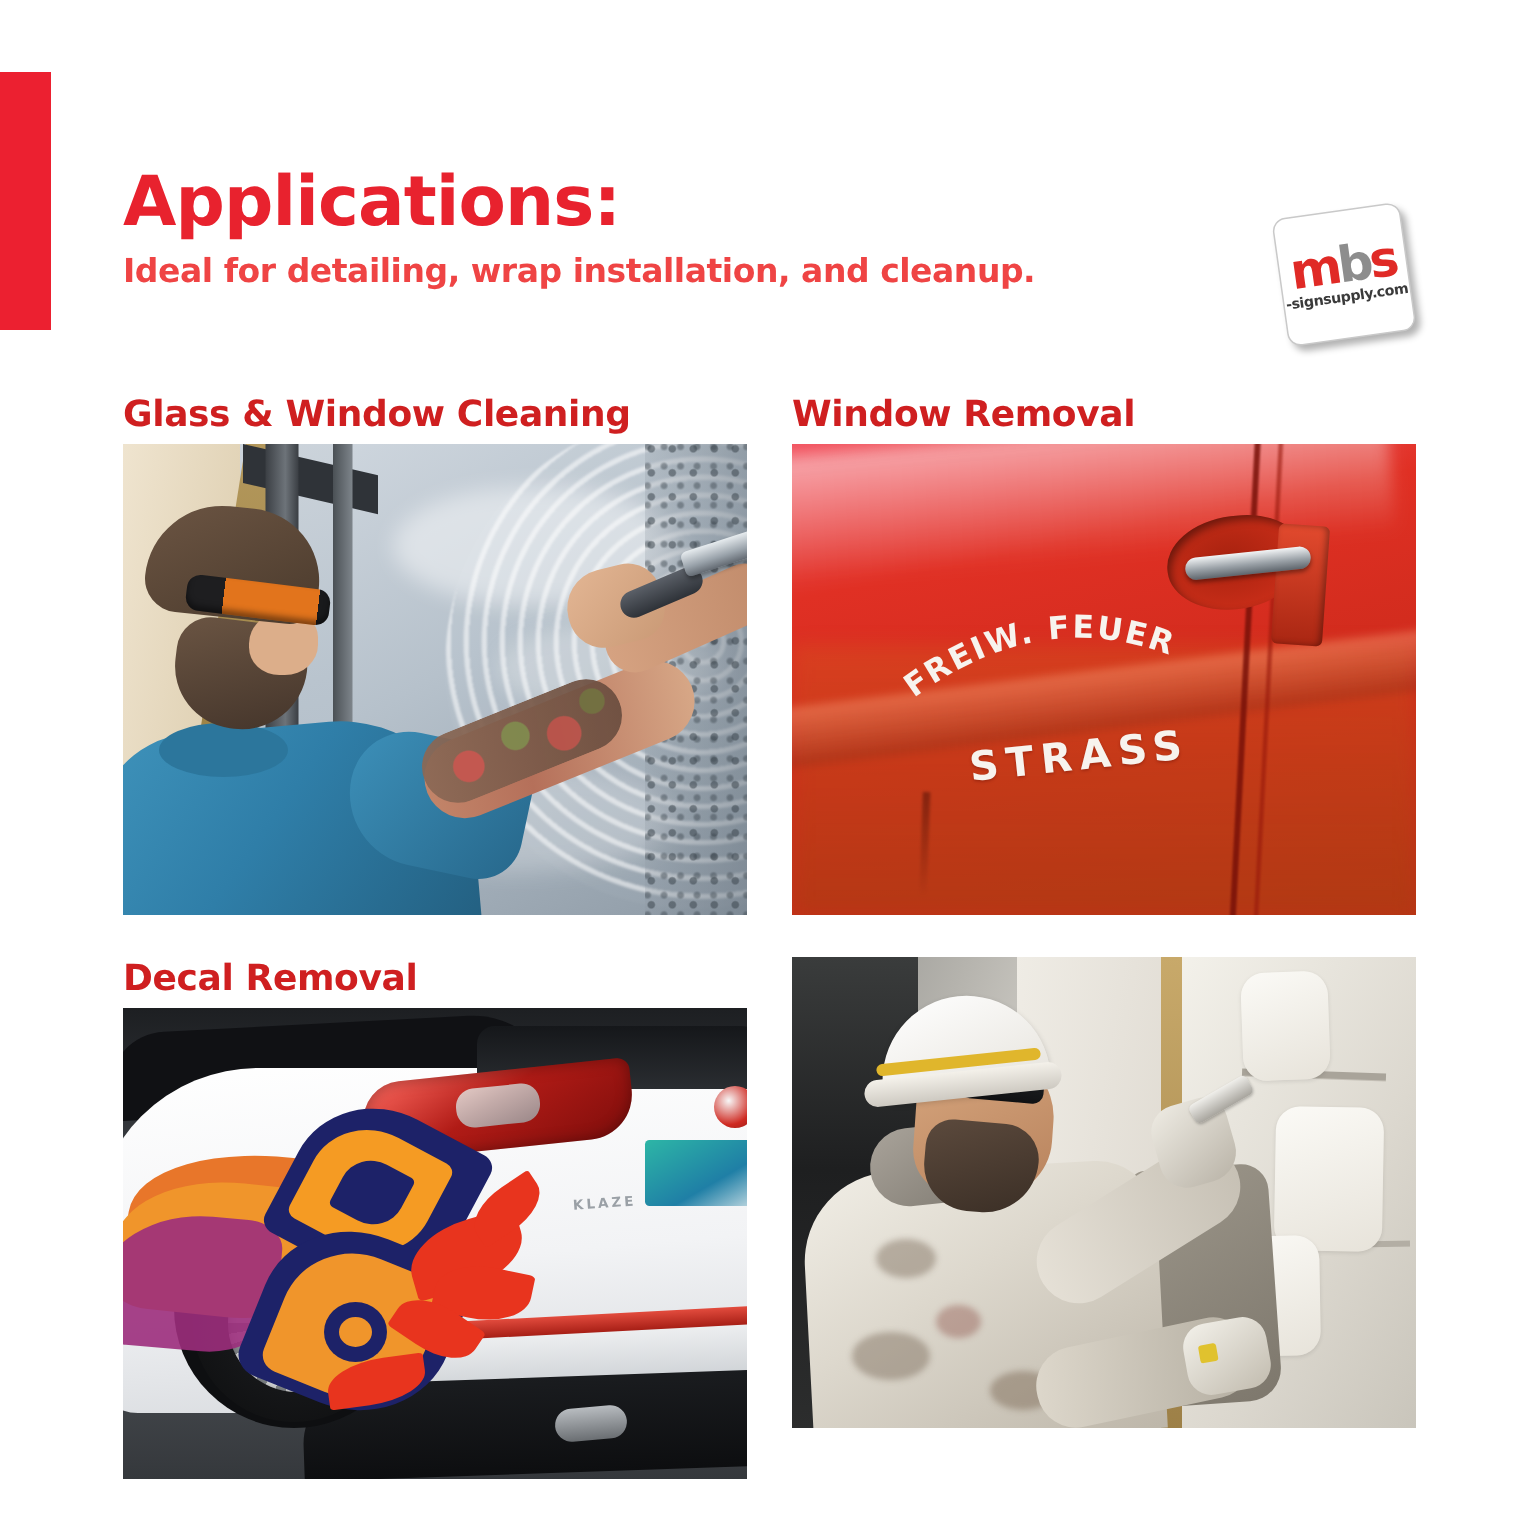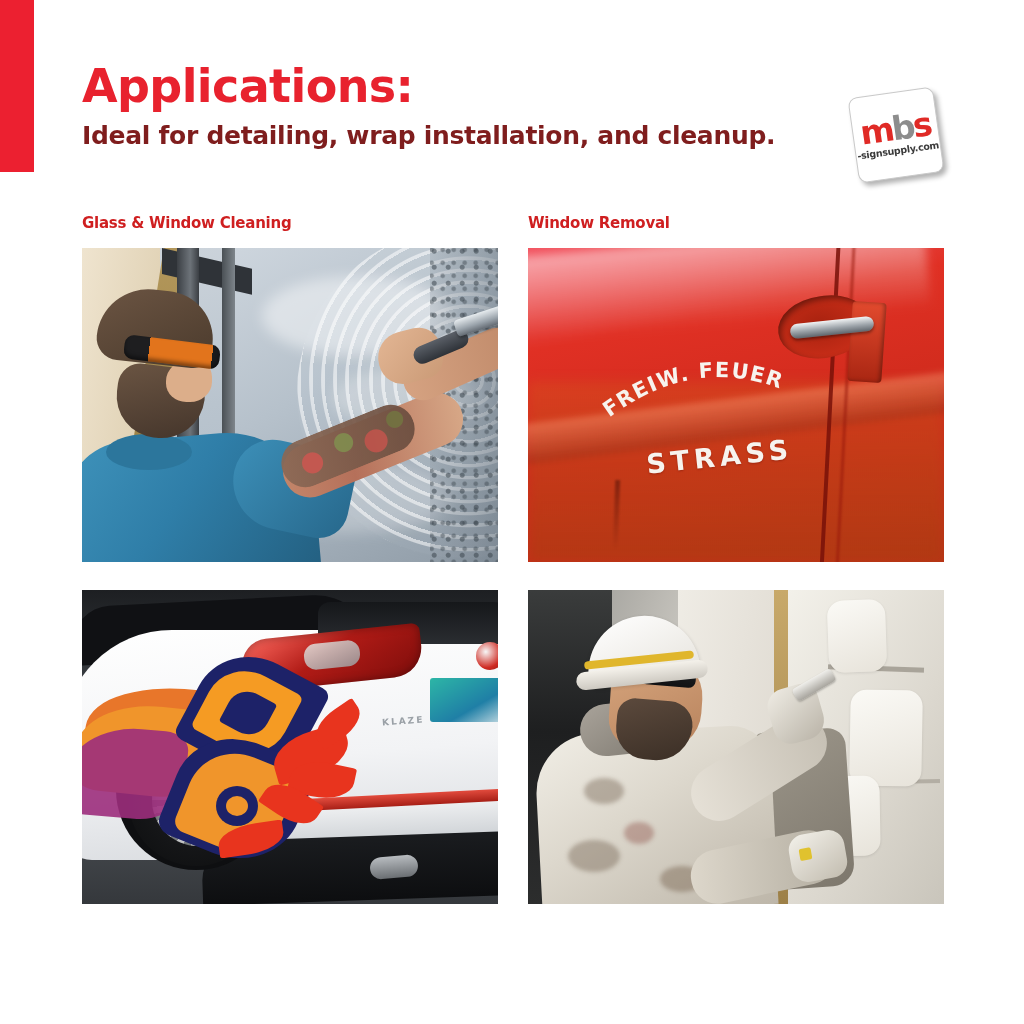--- a/index.html
+++ b/index.html
@@ -7,20 +7,21 @@
   html, body {
     width:1024px; height:1024px;
     background:#ffffff;
     font-family:"Liberation Sans", sans-serif;
     overflow:hidden;
   }
   .page {
     position:relative;
     width:1024px; height:740px;
     background:#ffffff;
+    margin-top:48px;
   }
 
   
   .accent-bar {
     position:absolute;
     left:0; top:0;
     width:34px; height:172px;
     background:#ec2030;
   }
 
@@ -29,23 +30,23 @@
   .page-title {
     font-size:46px;
     font-weight:bold;
     color:#e8222e;
     letter-spacing:-0.6px;
     line-height:1.05;
     font-family:"DejaVu Sans", sans-serif;
   }
   .page-subtitle {
     margin-top:11px;
-    font-size:25px;
+    font-size:22px;
     font-weight:600;
-    color:#7f1d1d;
+    color:#ef4444;
     letter-spacing:-0.3px;
     font-family:"DejaVu Sans", sans-serif;
   }
 
   
   .logo-wrap {
     position:absolute;
     left:845px; top:84px;
     width:104px; height:104px;
   }
@@ -90,21 +91,21 @@
     width:862px;
   }
   .cell { position:absolute; width:416px; }
   .cell.c0 { left:0px;   top:0px;   }
   .cell.c1 { left:446px; top:0px;   }
   .cell.c2 { left:0px;   top:376px; }
   .cell.c3 { left:446px; top:376px; }
 
   .cell-title {
     font-family:"DejaVu Sans", sans-serif;
-    font-size:15px;
+    font-size:24px;
     font-weight:bold;
     color:#cf1f20;
     letter-spacing:-0.25px;
     height:34px;
     white-space:nowrap;
   }
   .photo {
     position:relative;
     width:416px; height:314px;
     overflow:hidden;
@@ -636,20 +637,21 @@
               <textPath href="#arcpath" startOffset="2%">FREIW. FEUERWEHR</textPath>
             </text>
           </svg>
         </div>
         <div class="decal-strass">STRASS</div>
         <div class="grime"></div>
       </div>
     </div>
 
     <div class="cell c2">
+      <div class="cell-title">Decal Removal</div>
       <div class="photo p3">
         <div class="roofline"></div>
         <div class="body"></div>
         <div class="window"></div>
         <div class="taillight"></div>
         <div class="tl-lens"></div>
         <div class="plate"></div>
         <div class="roundbadge"></div>
         <div class="badge">KLAZE</div>
         <div class="bumper"></div>

